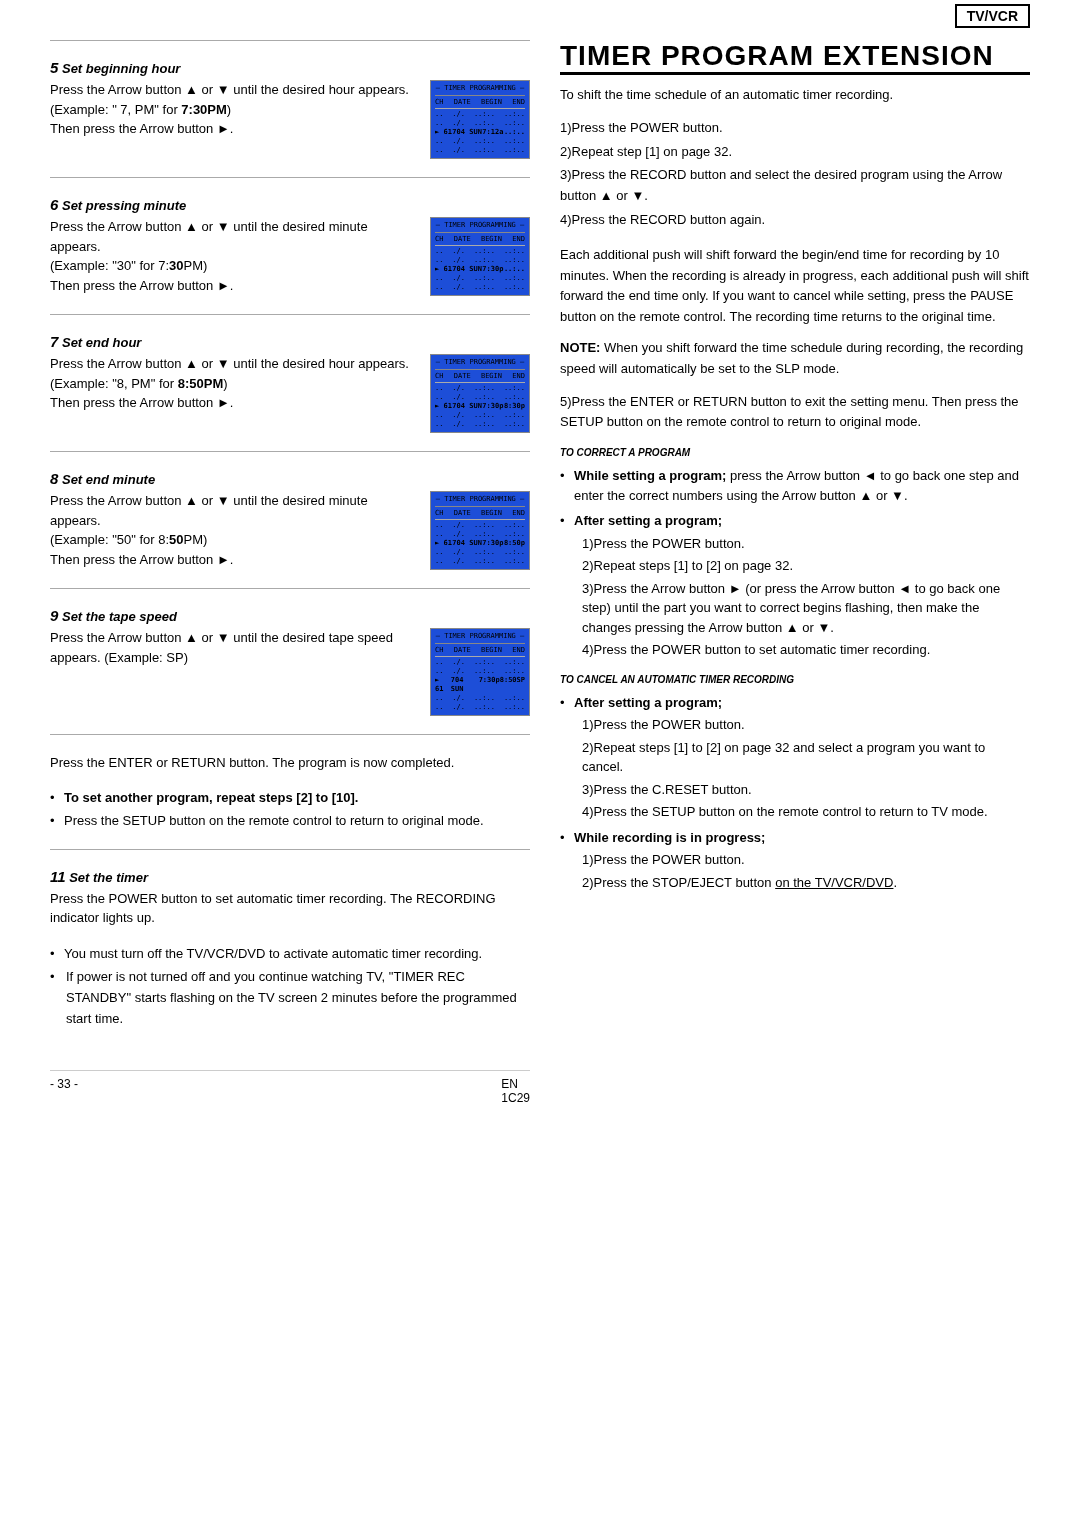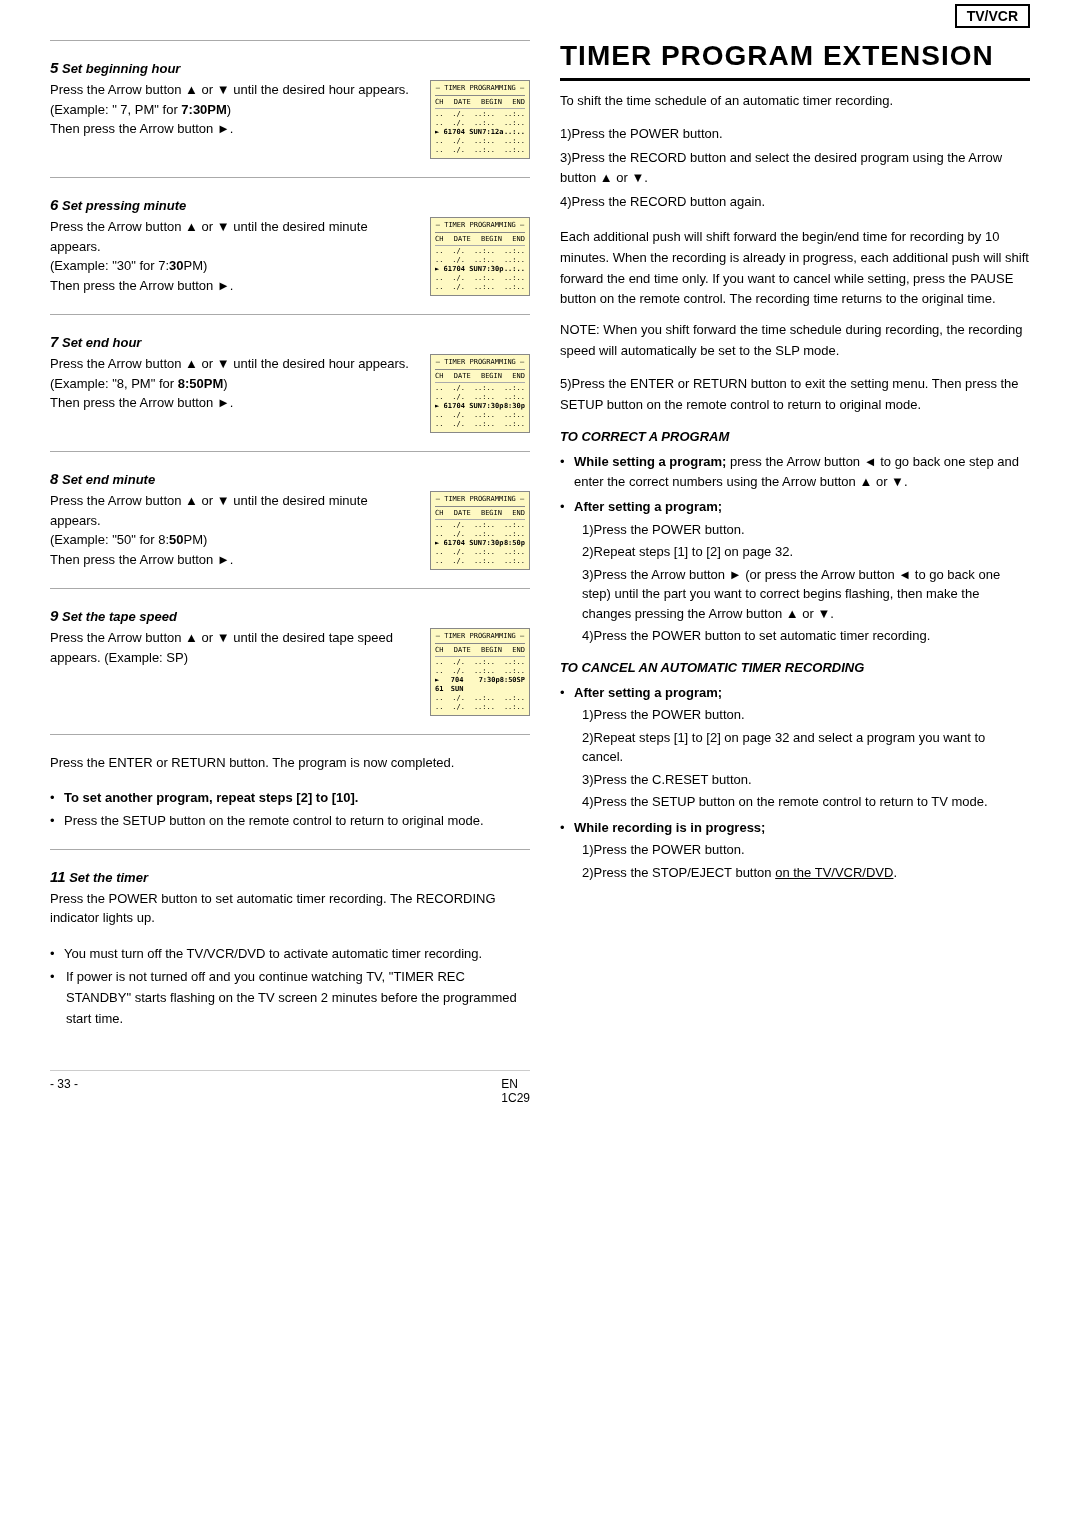--- a/index.html
+++ b/index.html
@@ -51,21 +51,21 @@
     }
     .step-text b { font-weight: bold; }
     .step-diagram {
       width: 100px;
       flex-shrink: 0;
       border: 1px solid #888;
       padding: 3px 4px;
       font-size: 8px;
       line-height: 1.4;
       font-family: monospace;
-      background: #fef9c3;
+      background: #1d4ed8;
     }
     .diagram-title {
       text-align: center;
       font-size: 7px;
       border-bottom: 1px solid #888;
       margin-bottom: 2px;
       padding-bottom: 1px;
     }
     .diagram-header-row {
       display: flex;
@@ -107,21 +107,20 @@
       font-size: 12px;
       border-top: 1px solid #ccc;
       padding-top: 6px;
     }
     
     .right-title {
       font-size: 28px;
       font-weight: bold;
       letter-spacing: 1px;
       border-bottom: 3px solid #000;
-      padding-bottom: 6px;
       margin-bottom: 10px;
     }
     .tv-vcr-badge {
       display: inline-block;
       border: 2px solid #000;
       padding: 2px 10px;
       font-size: 14px;
       font-weight: bold;
       float: right;
       margin-top: -36px;
@@ -142,23 +141,23 @@
     .right-body-text {
       font-size: 13px;
       line-height: 1.6;
       margin-bottom: 10px;
     }
     .note-text {
       font-size: 13px;
       line-height: 1.6;
       margin-bottom: 12px;
     }
-    .note-text b { font-weight: normal; }
+    .note-text b { font-weight: bold; }
     .section-heading {
-      font-size: 13px;
+      font-size: 10px;
       font-weight: bold;
       font-style: italic;
       margin: 14px 0 8px 0;
       text-transform: uppercase;
     }
     .sub-bullet-list {
       list-style: none;
       margin-bottom: 8px;
     }
     .sub-bullet-list > li {
@@ -505,20 +504,21 @@
       <div class="tv-vcr-badge">TV/VCR</div>
       <div class="right-title">TIMER PROGRAM EXTENSION</div>
     </div>
 
     <p class="right-intro">
       To shift the time schedule of an automatic timer recording.
     </p>
 
     <ol class="right-steps">
       <li>1)Press the POWER button.</li>
+      <li>2)Repeat step [1] on page 32.</li>
       <li>3)Press the RECORD button and select the desired program using the Arrow button ▲ or ▼.</li>
       <li>4)Press the RECORD button again.</li>
     </ol>
 
     <p class="right-body-text">
       Each additional push will shift forward the begin/end time for recording by 10 minutes. When the recording is already in progress, each additional push will shift forward the end time only. If you want to cancel while setting, press the PAUSE button on the remote control. The recording time returns to the original time.
     </p>
 
     <p class="note-text">
       <b>NOTE:</b> When you shift forward the time schedule during recording, the recording speed will automatically be set to the SLP mode.

